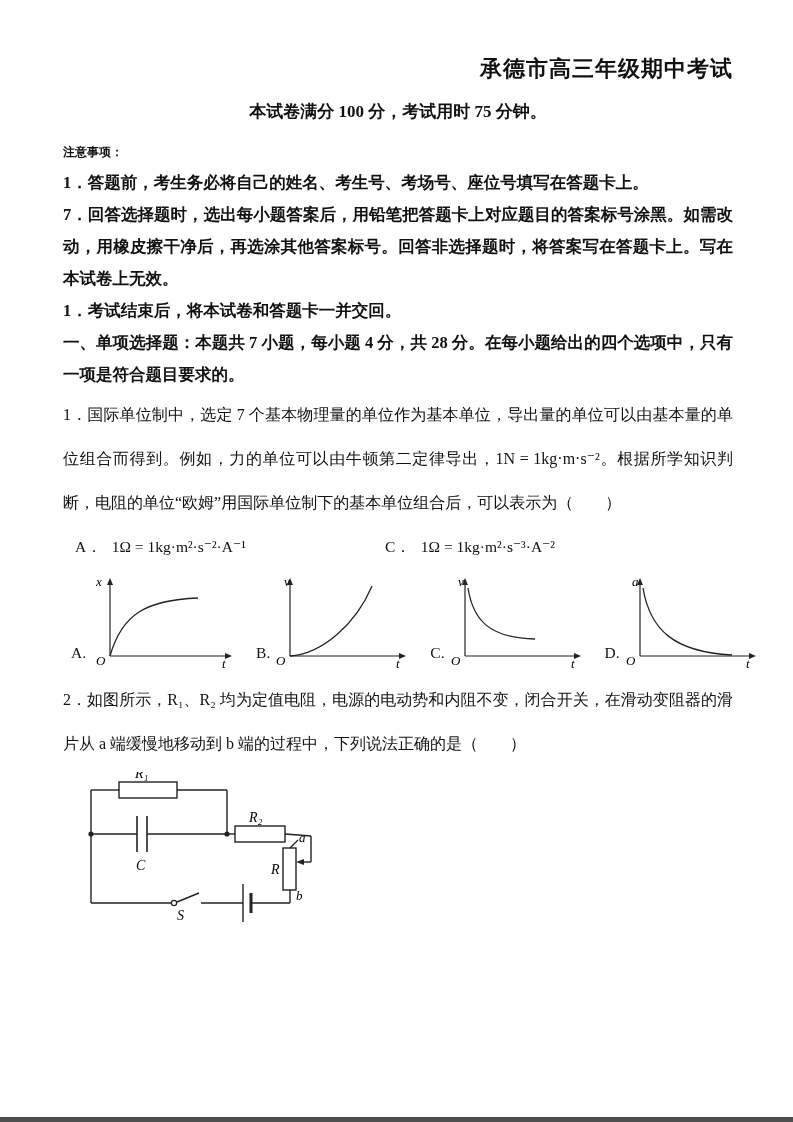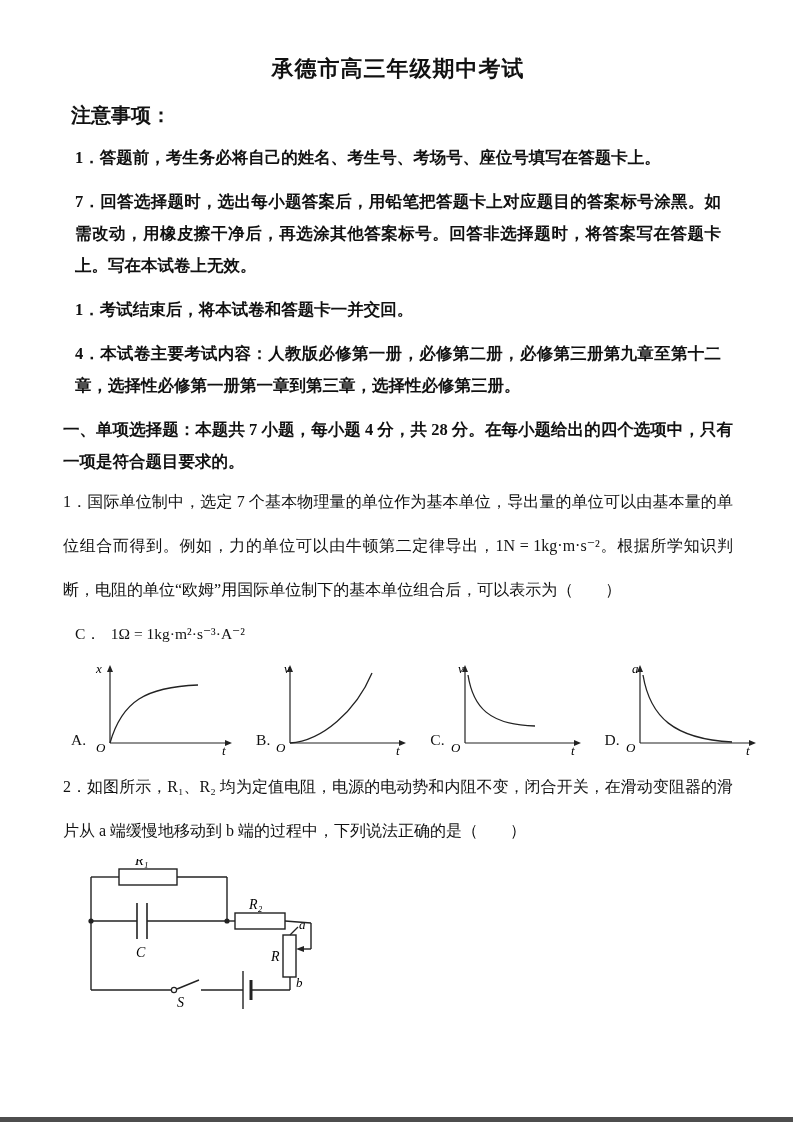--- a/index.html
+++ b/index.html
@@ -8,25 +8,25 @@
     width:793px;height:1122px;
     margin:0 auto;
     background:#ffffff;
     font-family:"Liberation Serif","DejaVu Serif",serif;
     color:#111111;
     overflow:hidden;
     box-sizing:border-box;
     padding:54px 60px 0 63px;
   }
   .center{text-align:center;}
-  .exam-title{font-size:22px;font-weight:700;margin:0 0 16px 0;letter-spacing:1px;}
+  .exam-title{font-size:22px;font-weight:700;margin:0 0 16px 0;letter-spacing:1px;text-align:right;}
   .subject-title{font-size:21px;font-weight:700;margin:0 0 18px 0;letter-spacing:6px;}
   .exam-meta{font-size:17px;font-weight:700;margin:0 0 14px 0;}
-  .notes-heading{font-size:20px;font-weight:700;line-height:30px;margin:8px;}
-  .note-item{font-size:16.5px;font-weight:700;line-height:32px;margin:12px;text-align:justify;}
+  .notes-heading{font-size:12px;font-weight:700;line-height:30px;margin:0;}
+  .note-item{font-size:16.5px;font-weight:700;line-height:32px;margin:0;text-align:justify;}
   .section-heading{font-size:16.5px;font-weight:700;line-height:32px;margin:0;text-align:justify;}
   .stem{font-size:16px;line-height:44px;margin:2px 0 0 0;text-align:justify;}
   .stem-tall{line-height:44px;}
   .options-grid{
     display:grid;grid-template-columns:300px auto;
     row-gap:16px;column-gap:10px;
     margin:12px 0 14px 12px;font-size:15.5px;
   }
   .options-grid.q3{row-gap:22px;margin-top:14px;}
   .opt{white-space:nowrap;}
@@ -37,31 +37,32 @@
   svg text{font-family:"Liberation Serif","DejaVu Serif",serif;}
   .circuit-wrap{margin:6px 0 8px 14px;}
   .bottom-edge{position:absolute;left:0;right:0;bottom:0;height:5px;background:#4e4e4e;}
 </style>
 </head>
 <body>
 
 <div class="page">
 
   <h1 class="center exam-title">承德市高三年级期中考试</h1>
+  <p class="center exam-meta">本试卷满分 100 分，考试用时 75 分钟。</p>
 
   <p class="notes-heading">注意事项：</p>
   <p class="note-item">1．答题前，考生务必将自己的姓名、考生号、考场号、座位号填写在答题卡上。</p>
   <p class="note-item">7．回答选择题时，选出每小题答案后，用铅笔把答题卡上对应题目的答案标号涂黑。如需改动，用橡皮擦干净后，再选涂其他答案标号。回答非选择题时，将答案写在答题卡上。写在本试卷上无效。</p>
   <p class="note-item">1．考试结束后，将本试卷和答题卡一并交回。</p>
-  <p class="note-item">4．本试卷主要考试内容：人教版必修第一册，必修第二册，必修第三册第九章至第十二章，选择性必修第一册第一章到第三章，选择性必修第三册。</p>
 
   <p class="section-heading">一、单项选择题：本题共 7 小题，每小题 4 分，共 28 分。在每小题给出的四个选项中，只有一项是符合题目要求的。</p>
 
   <p class="stem">1．国际单位制中，选定 7 个基本物理量的单位作为基本单位，导出量的单位可以由基本量的单位组合而得到。例如，力的单位可以由牛顿第二定律导出，1N = 1kg·m·s⁻²。根据所学知识判断，电阻的单位“欧姆”用国际单位制下的基本单位组合后，可以表示为（　　）</p>
   <div class="options-grid">
+    <div class="opt"><span class="lab">A．</span><span>1Ω = 1kg·m²·s⁻²·A⁻¹</span></div>
     <div class="opt"><span class="lab">C．</span><span>1Ω = 1kg·m²·s⁻³·A⁻²</span></div>
   </div>
 
   <div class="graphs-row">
 
     <span class="graph-letter">A.</span>
       <div class="graph-item">
       <svg width="160" height="96" viewBox="0 0 160 96">
         <line x1="22" y1="84" x2="22" y2="10" stroke="#222" stroke-width="1.2"></line>
         <polygon points="22,6 19,13 25,13" fill="#222"></polygon>

